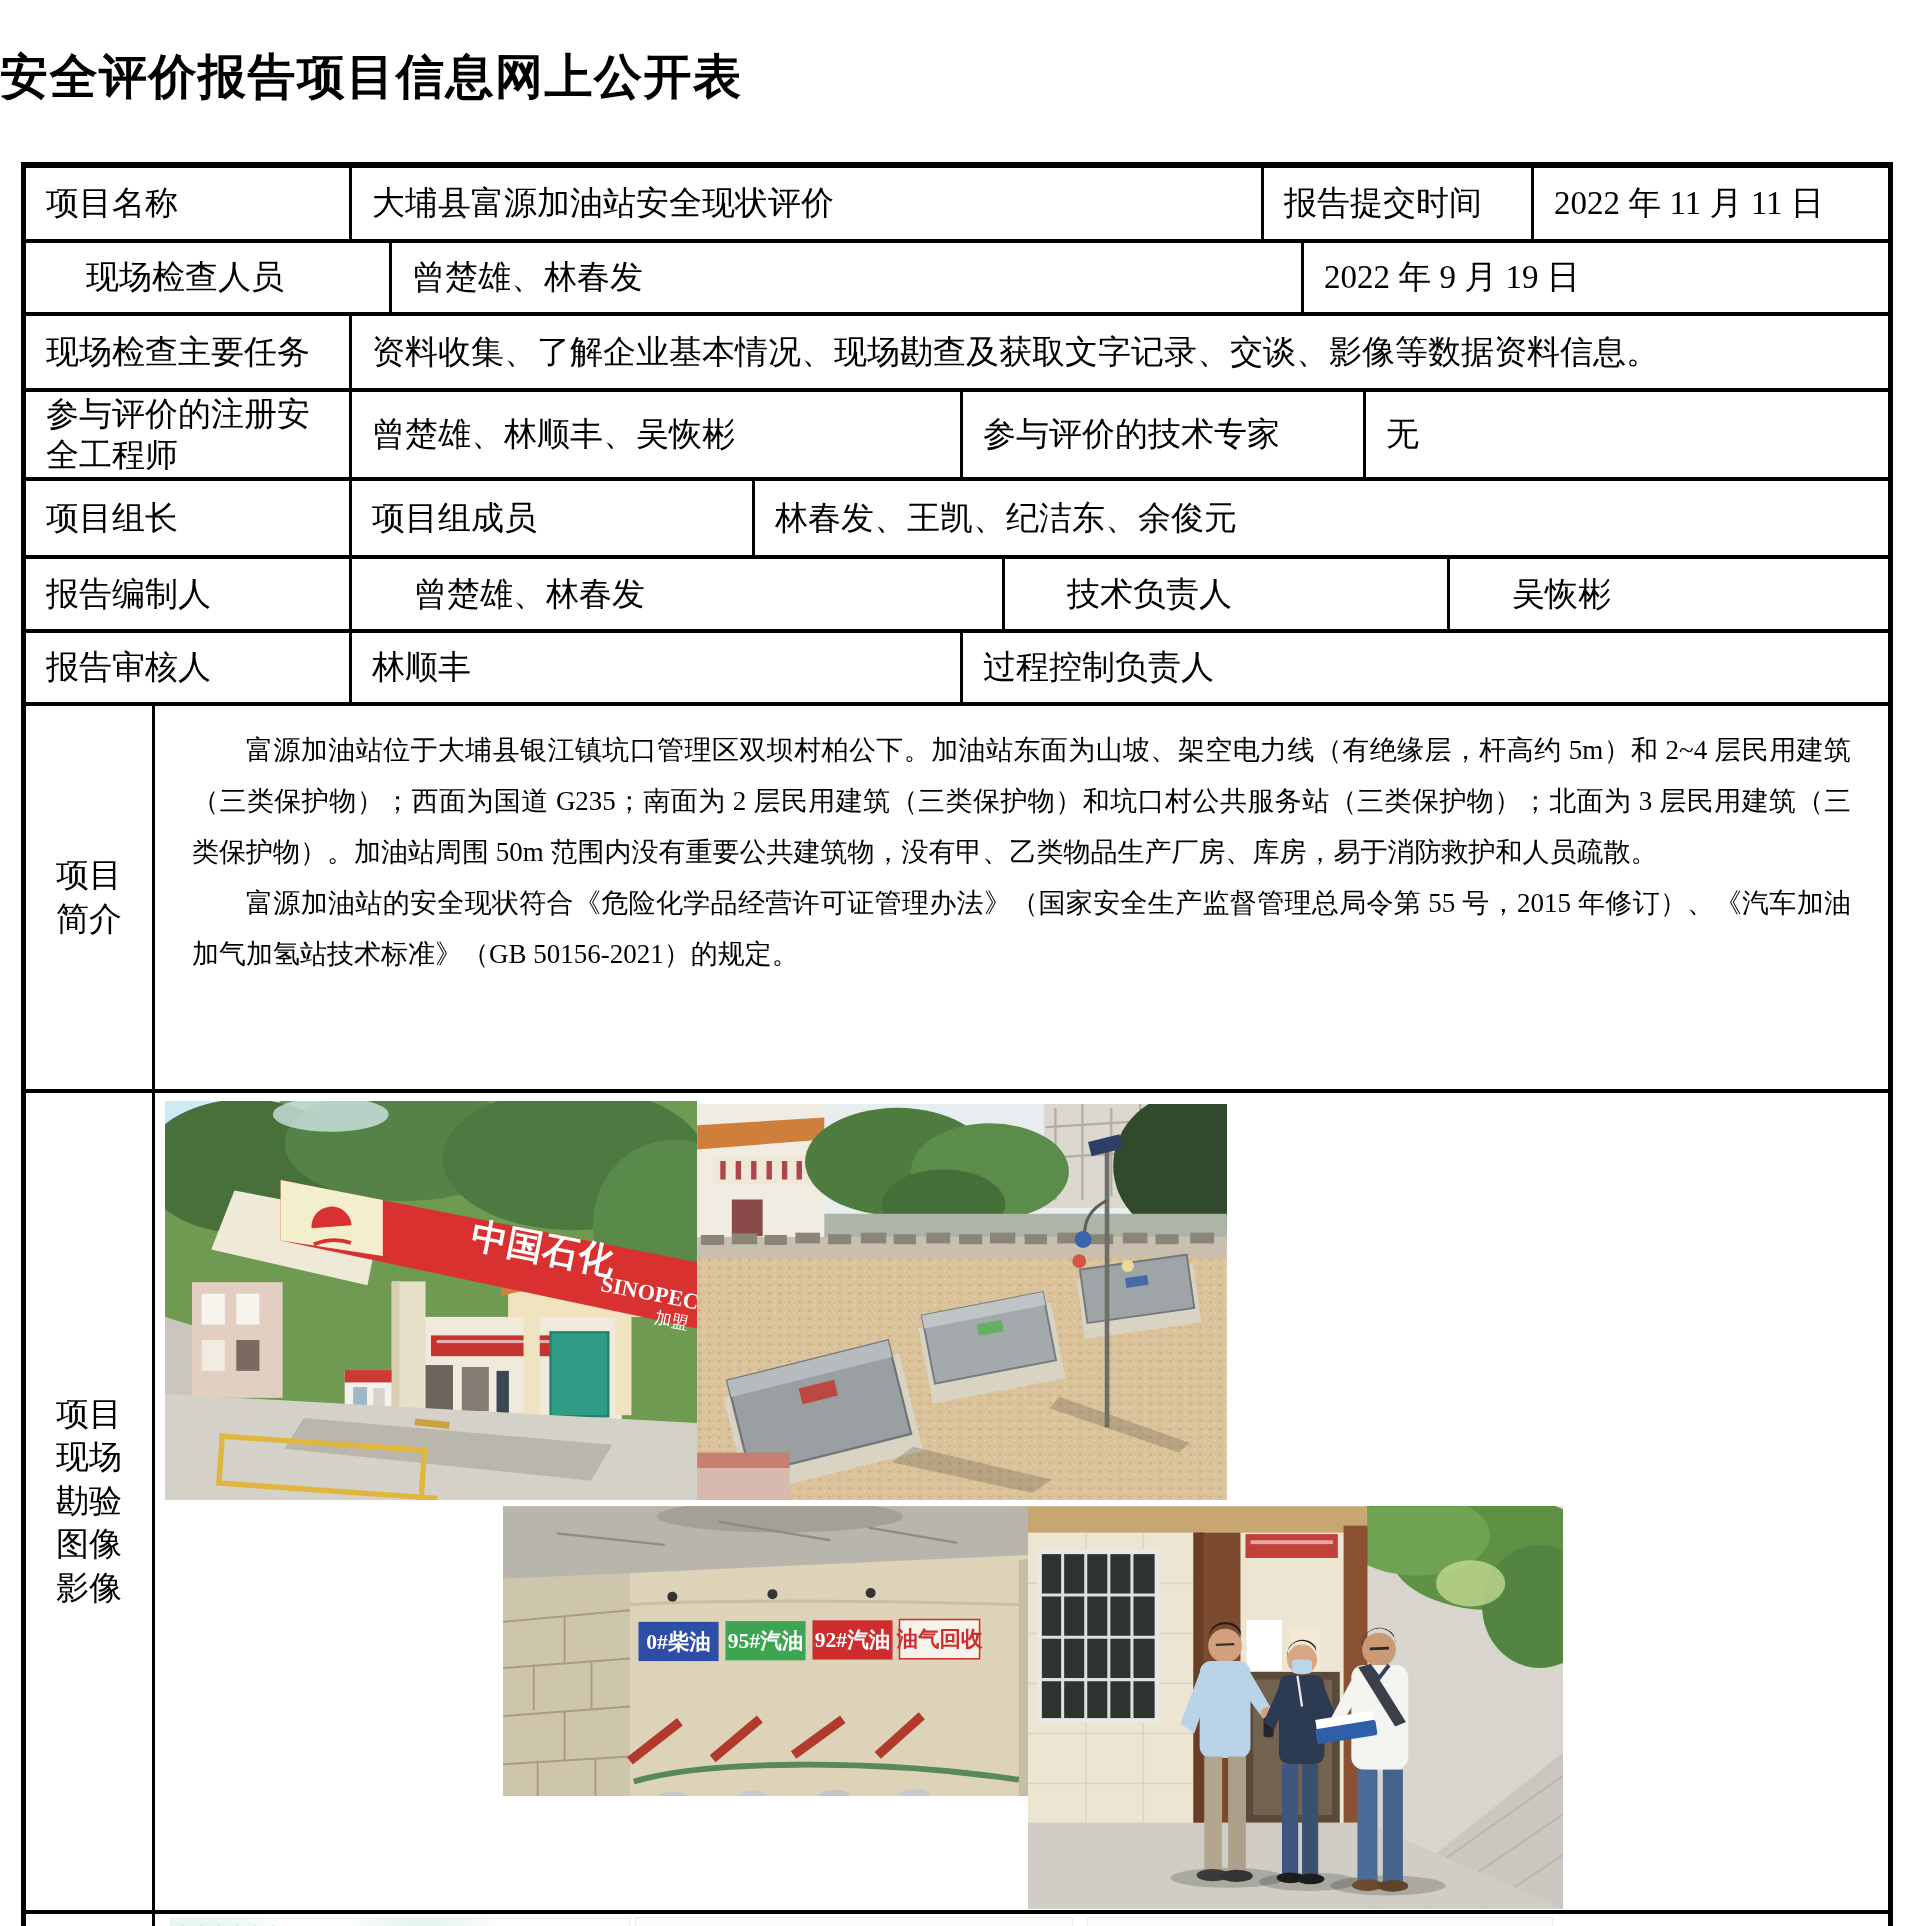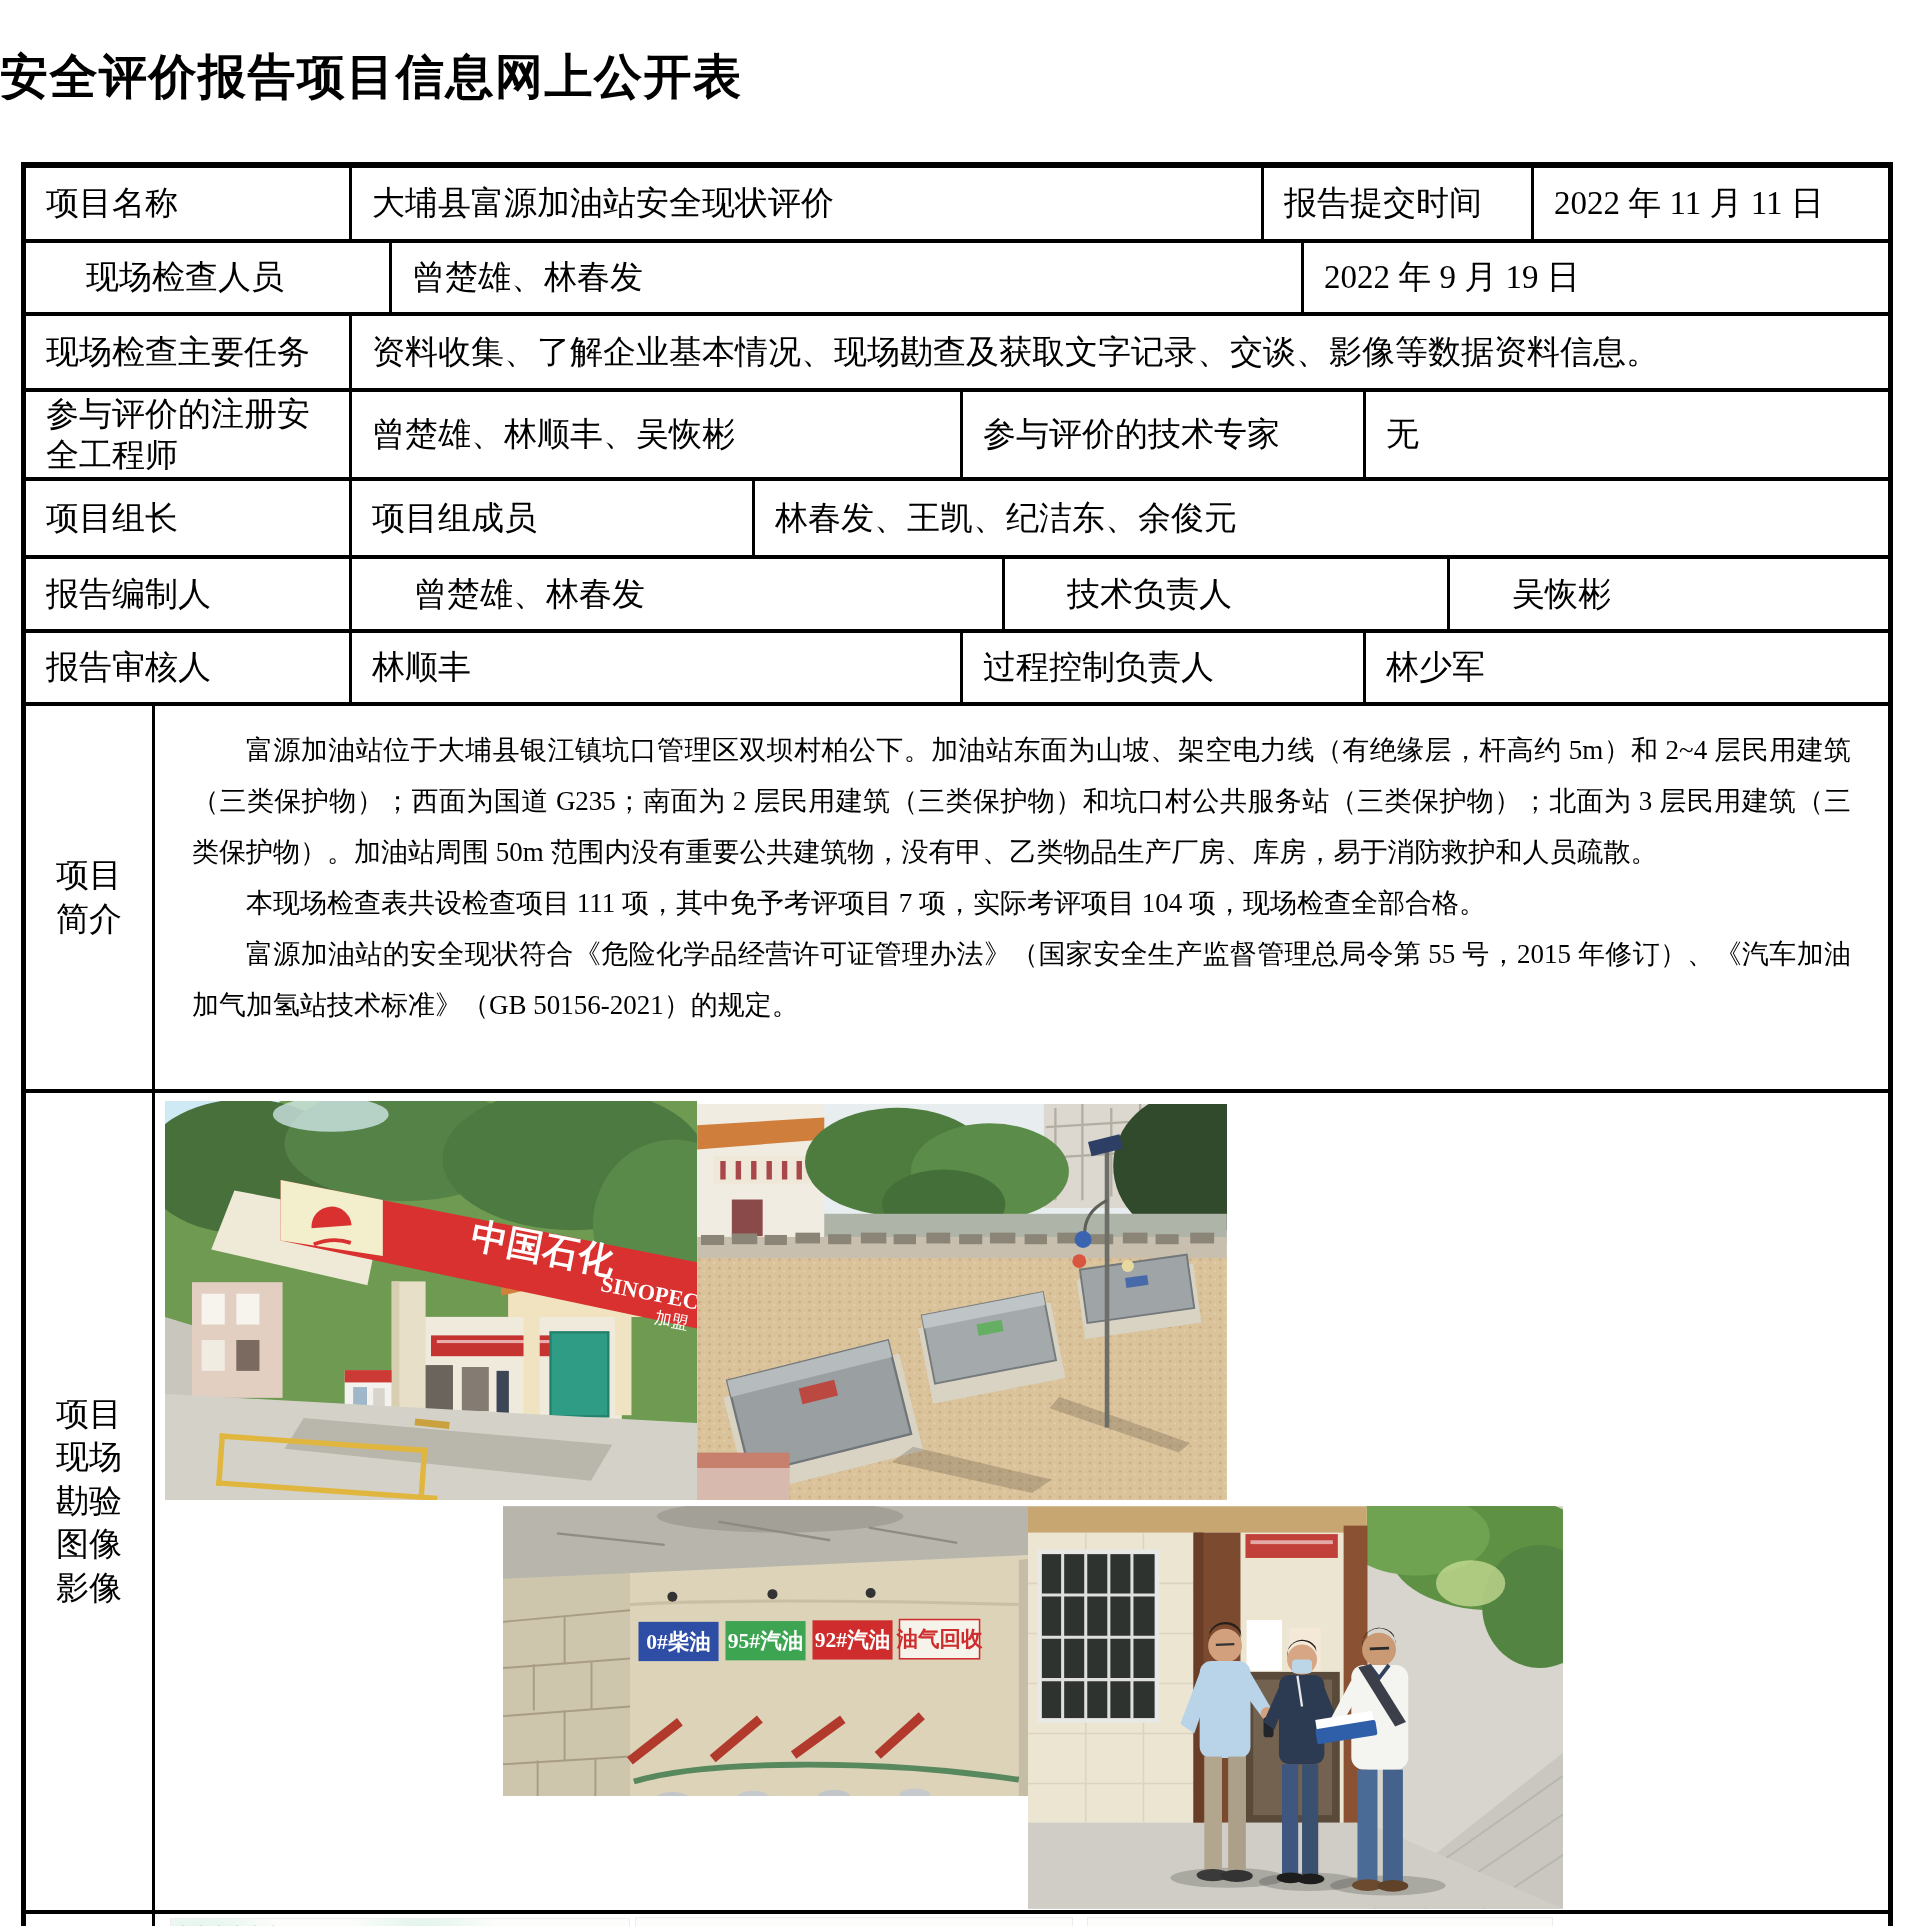--- a/index.html
+++ b/index.html
@@ -100,30 +100,28 @@
     <div class="cell lbl w-lbl">报告编制人</div>
     <div class="cell val wC-val">曾楚雄、林春发</div>
     <div class="cell lbl wC-l2">技术负责人</div>
     <div class="cell val grow">吴恢彬</div>
   </div>
 
   <div class="trow r7">
     <div class="cell lbl w-lbl">报告审核人</div>
     <div class="cell val wC-val">林顺丰</div>
     <div class="cell lbl wC-l2">过程控制负责人</div>
-    <div class="cell val grow">林少军</div>
   </div>
 
   <div class="trow r8">
     <div class="cell wD-lbl">
       <div class="vlabel">项目简介</div>
     </div>
     <div class="cell grow intro-cell">
       <p>富源加油站位于大埔县银江镇坑口管理区双坝村柏公下。加油站东面为山坡、架空电力线（有绝缘层，杆高约 5m）和 2~4 层民用建筑（三类保护物）；西面为国道 G235；南面为 2 层民用建筑（三类保护物）和坑口村公共服务站（三类保护物）；北面为 3 层民用建筑（三类保护物）。加油站周围 50m 范围内没有重要公共建筑物，没有甲、乙类物品生产厂房、库房，易于消防救护和人员疏散。</p>
-      <p>本现场检查表共设检查项目 111 项，其中免予考评项目 7 项，实际考评项目 104 项，现场检查全部合格。</p>
       <p>富源加油站的安全现状符合《危险化学品经营许可证管理办法》（国家安全生产监督管理总局令第 55 号，2015 年修订）、《汽车加油加气加氢站技术标准》（GB 50156-2021）的规定。</p>
     </div>
   </div>
 
   <div class="trow r9">
     <div class="cell wD-lbl">
       <div class="vlabel">项目现场勘验图像影像</div>
     </div>
     <div class="cell grow media-cell">
 

